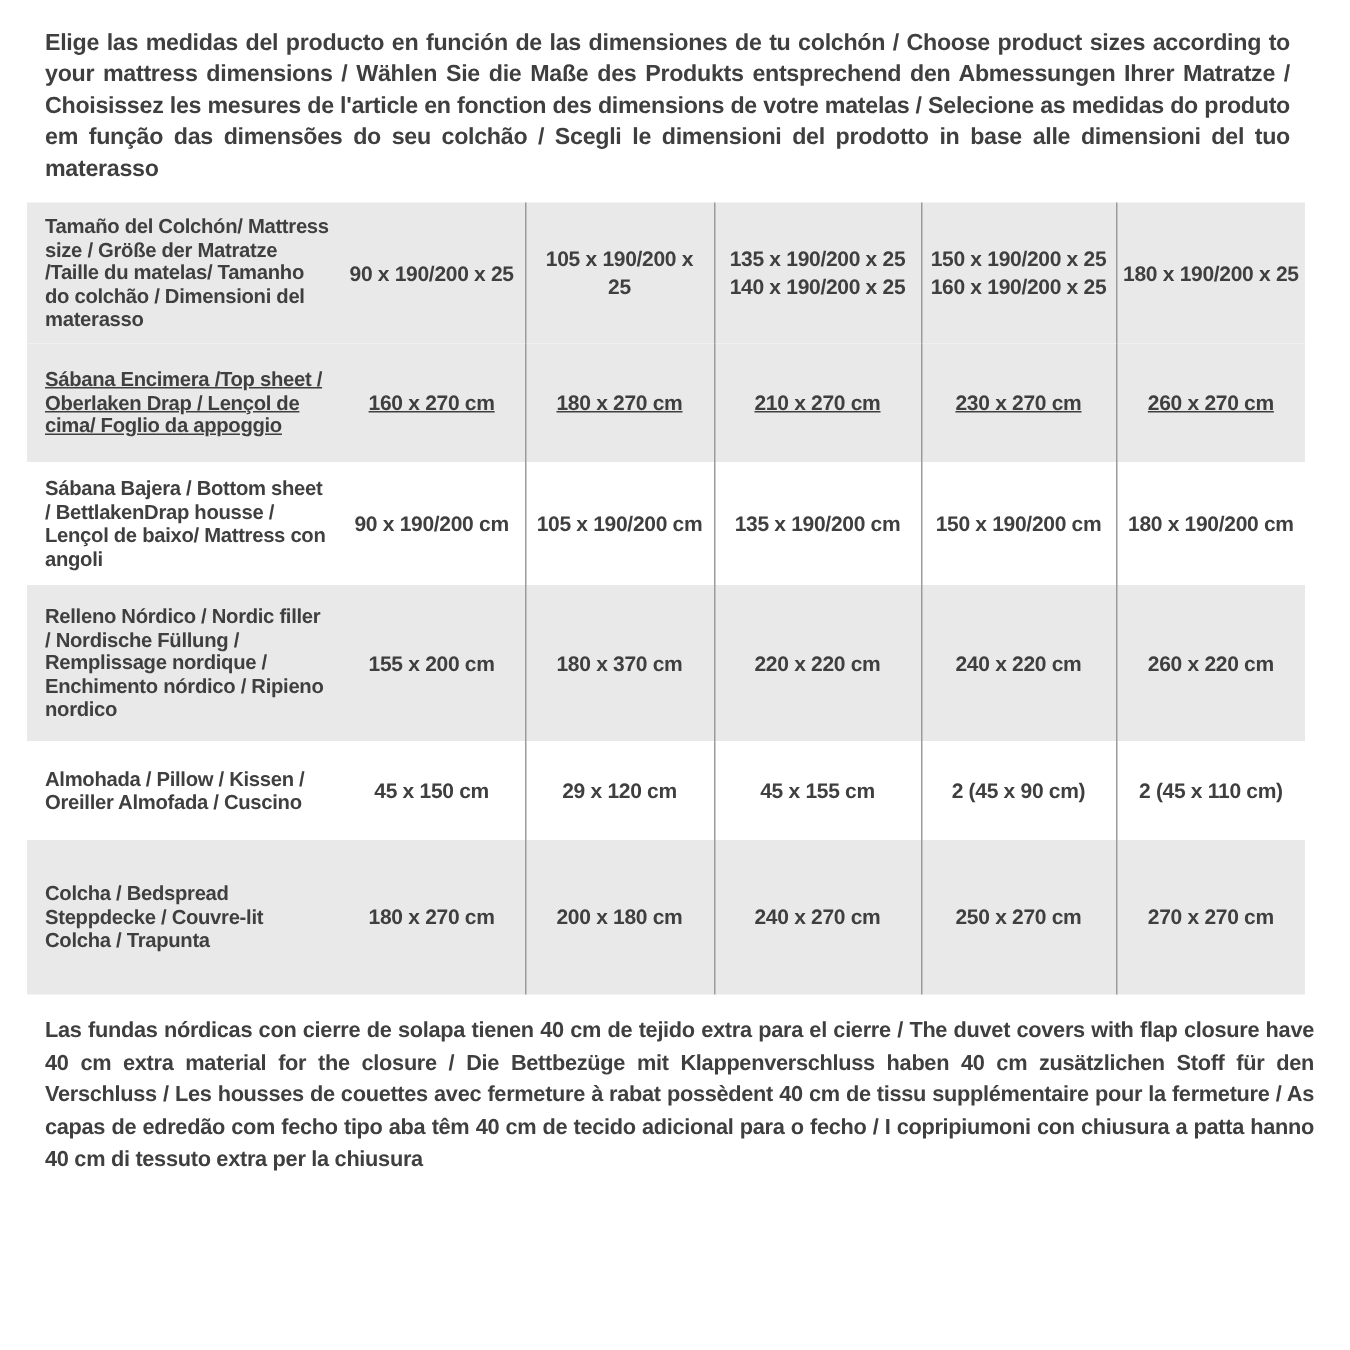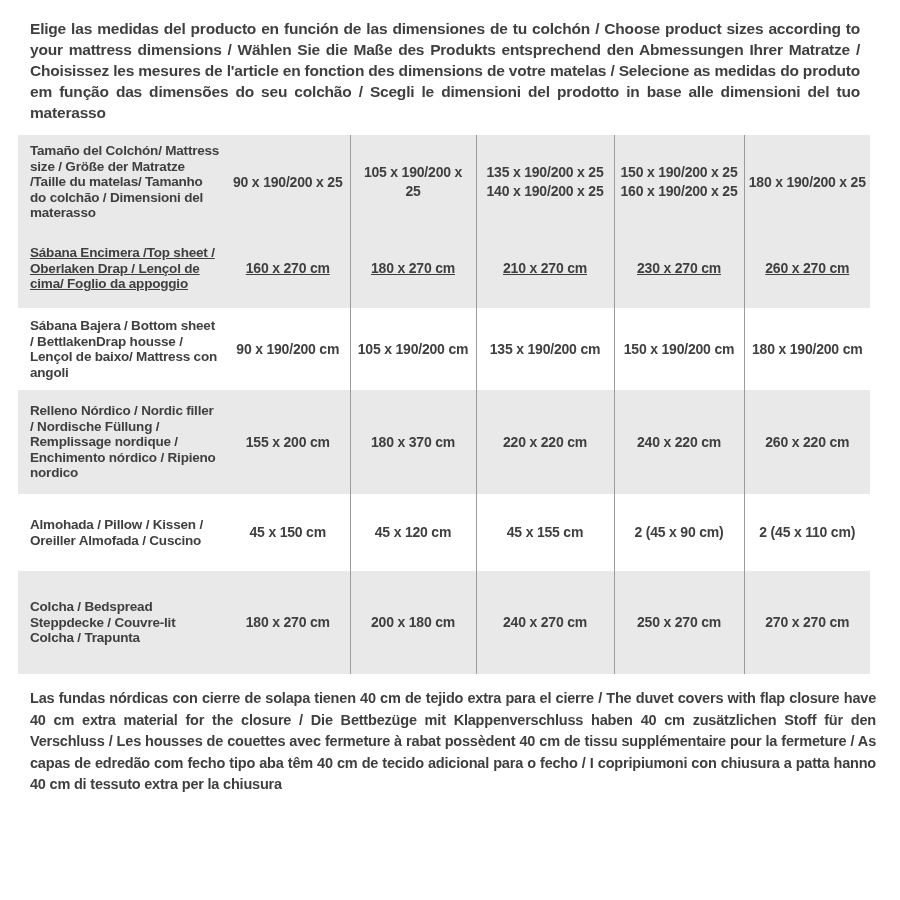--- a/index.html
+++ b/index.html
@@ -60,21 +60,21 @@
     line-height:19px;
     letter-spacing:-0.2px;
     white-space:pre-line;
   }
   td.divider{border-right:1.5px solid var(--divider);}
   tr.r-header{height:94px;}
   tr.r-funda{height:84px;}
   tr.r-encimera{height:79px;text-decoration:underline;}
   tr.r-bajera{height:82px;}
   tr.r-relleno{height:104px;}
-  tr.r-almohada{height:77px;}
+  tr.r-almohada{height:66px;}
   tr.r-colcha{height:103px;}
   tr.r-saco{height:78px;}
   .footnote{
     font-size:14.5px;
     line-height:21.5px;
     letter-spacing:-0.2px;
     text-align:justify;
     margin:14px 0 0 0;
   }
 </style>
@@ -125,21 +125,21 @@
         <td class="label">Relleno Nórdico / Nordic filler / Nordische Füllung / Remplissage nordique / Enchimento nórdico / Ripieno nordico</td>
         <td class="val divider">155 x 200 cm</td>
         <td class="val divider">180 x 370 cm</td>
         <td class="val divider">220 x 220 cm</td>
         <td class="val divider">240 x 220 cm</td>
         <td class="val">260 x 220 cm</td>
       </tr>
       <tr class="r-almohada">
         <td class="label">Almohada  / Pillow / Kissen / Oreiller Almofada / Cuscino</td>
         <td class="val divider">45 x 150 cm</td>
-        <td class="val divider">45 x 120 cm</td>
+        <td class="val divider">29 x 120 cm</td>
         <td class="val divider">45 x 155 cm</td>
         <td class="val divider">2 (45 x 90 cm)</td>
         <td class="val">2 (45 x 110 cm)</td>
       </tr>
       <tr class="band r-colcha">
         <td class="label">Colcha / Bedspread Steppdecke / Couvre-lit Colcha / Trapunta</td>
         <td class="val divider">180 x 270 cm</td>
         <td class="val divider">200 x 180 cm</td>
         <td class="val divider">240 x 270 cm</td>
         <td class="val divider">250 x 270 cm</td>

